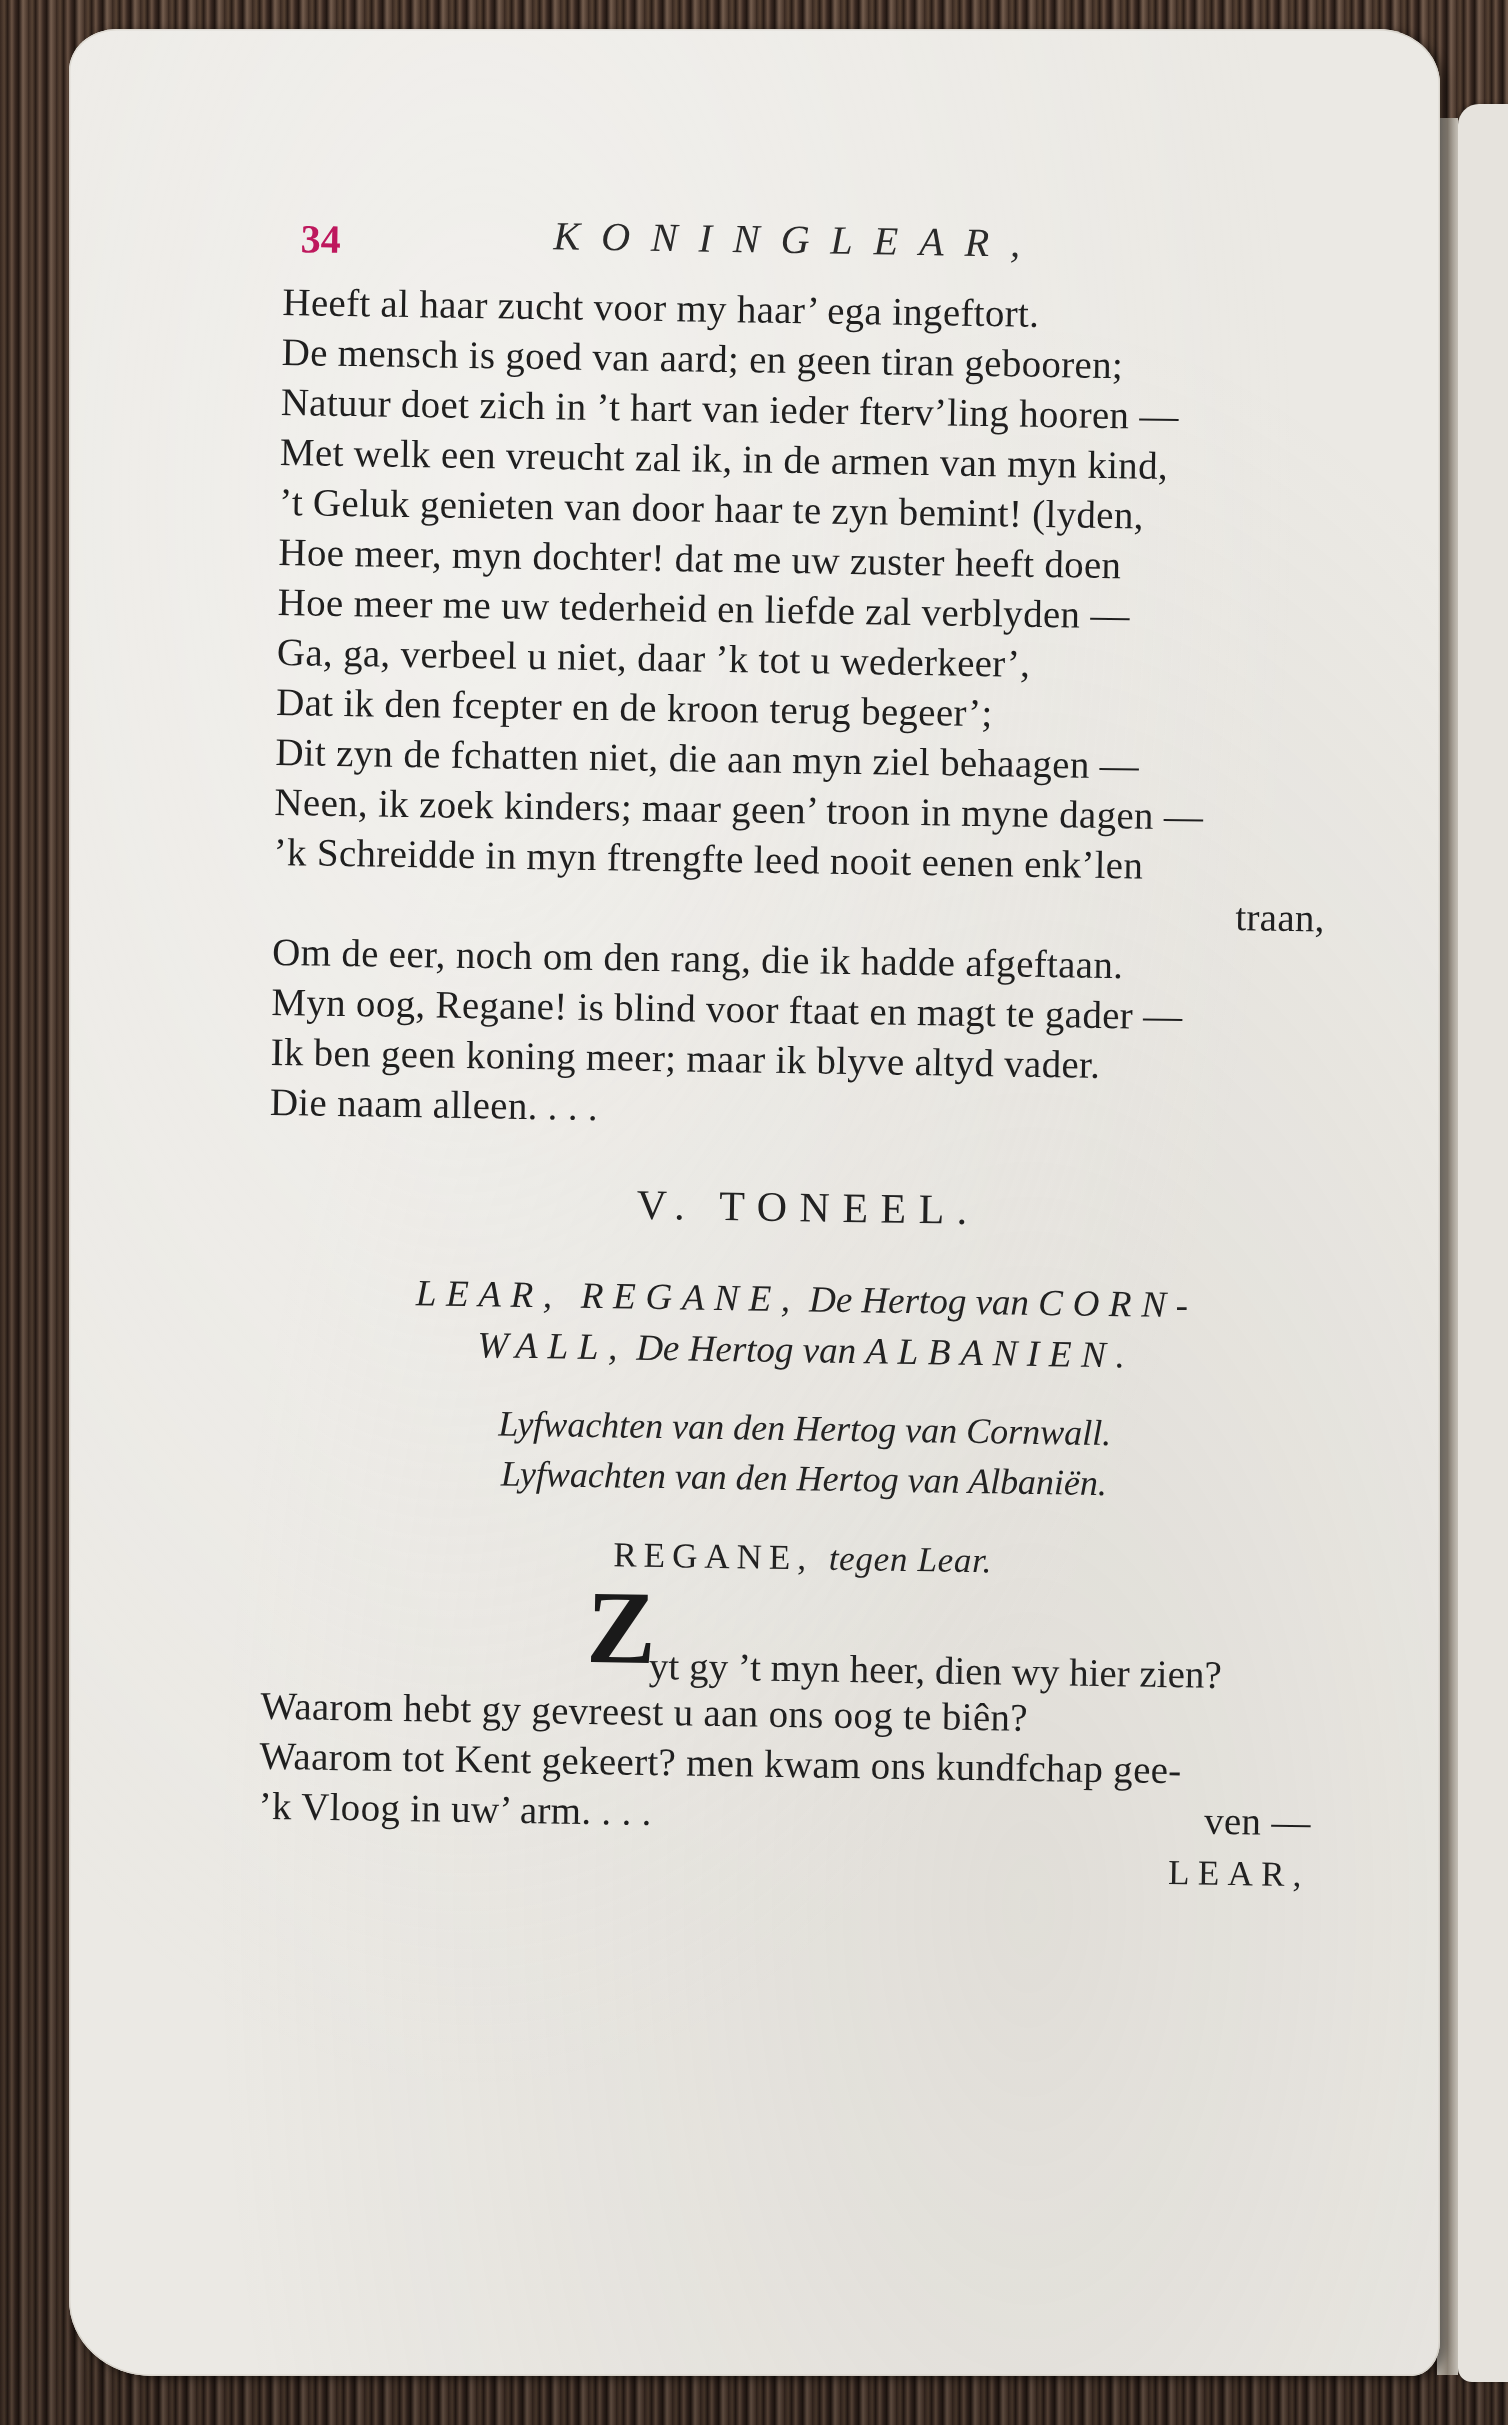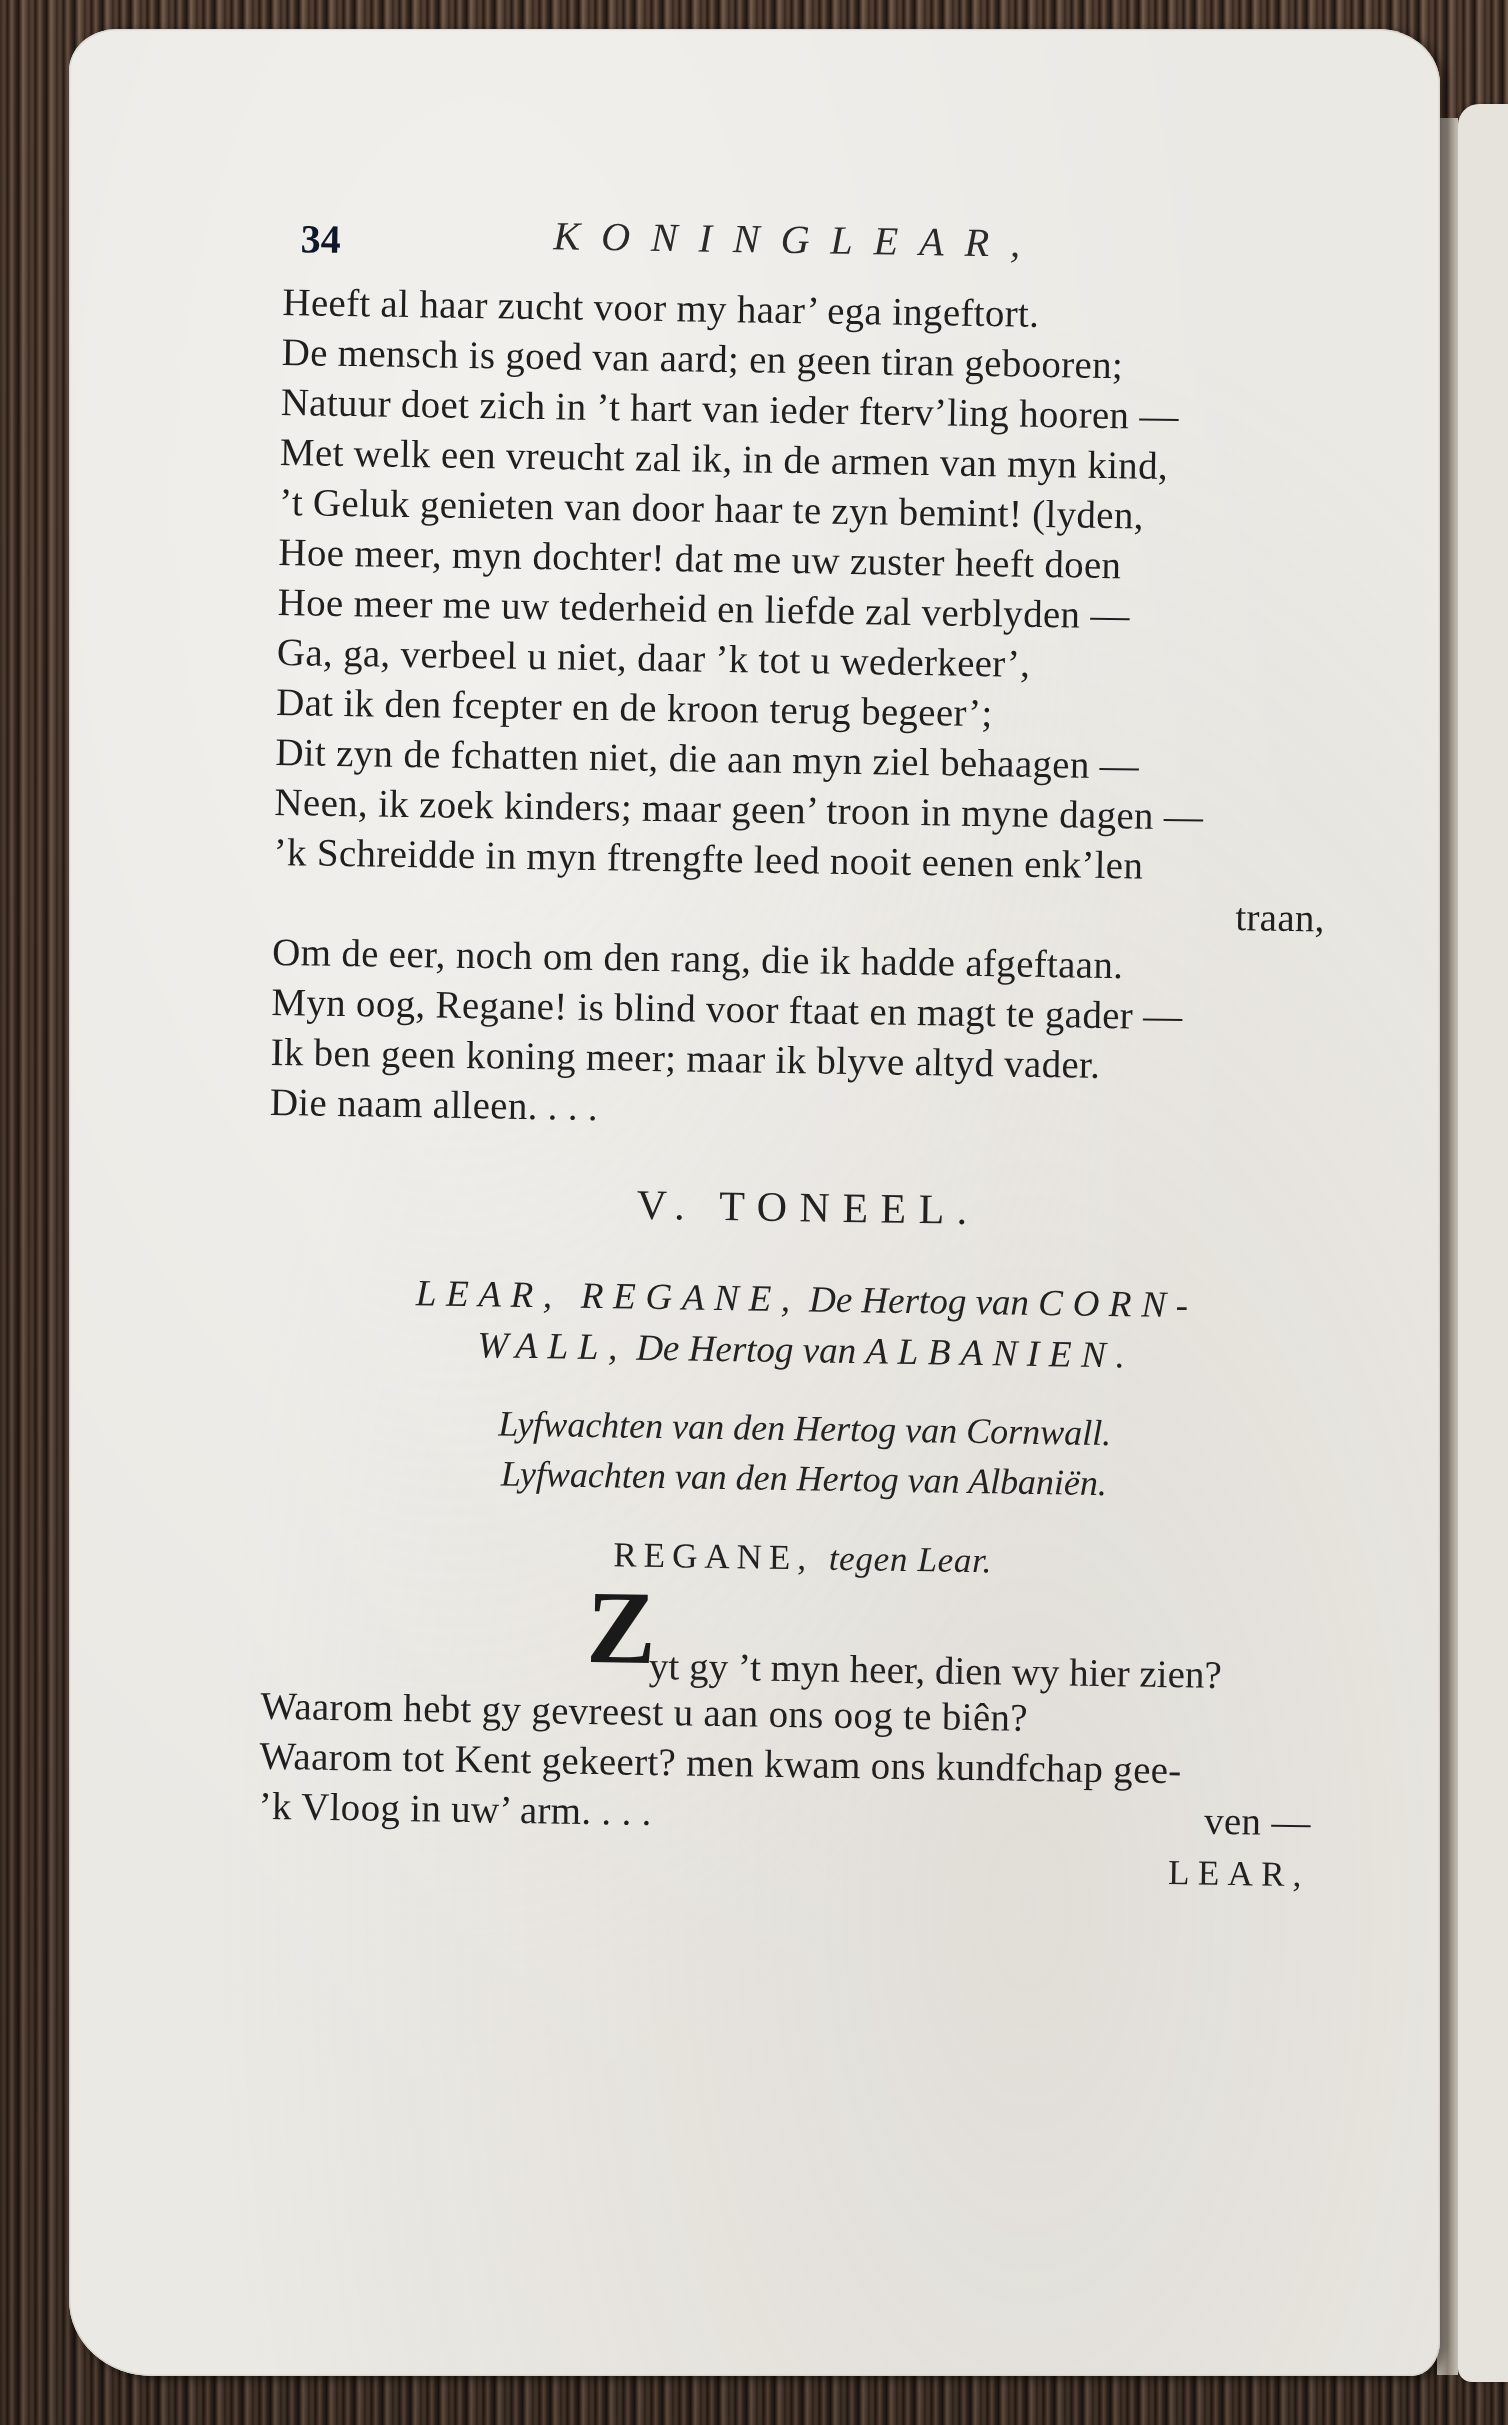--- a/index.html
+++ b/index.html
@@ -70,21 +70,21 @@
     .running-head {
       position: relative;
       height: 76px;
     }
     .page-number {
       position: absolute;
       left: 17.3px;
       top: 14px;
       font-size: 40px;
       font-weight: bold;
-      color: #0f172a;
+      color: #be185d;
     }
     .running-title {
       position: absolute;
       left: 270px;
       top: 7px;
       font-size: 40px;
       font-style: italic;
       letter-spacing: 21px;
       color: #2a2a2a;
     }

